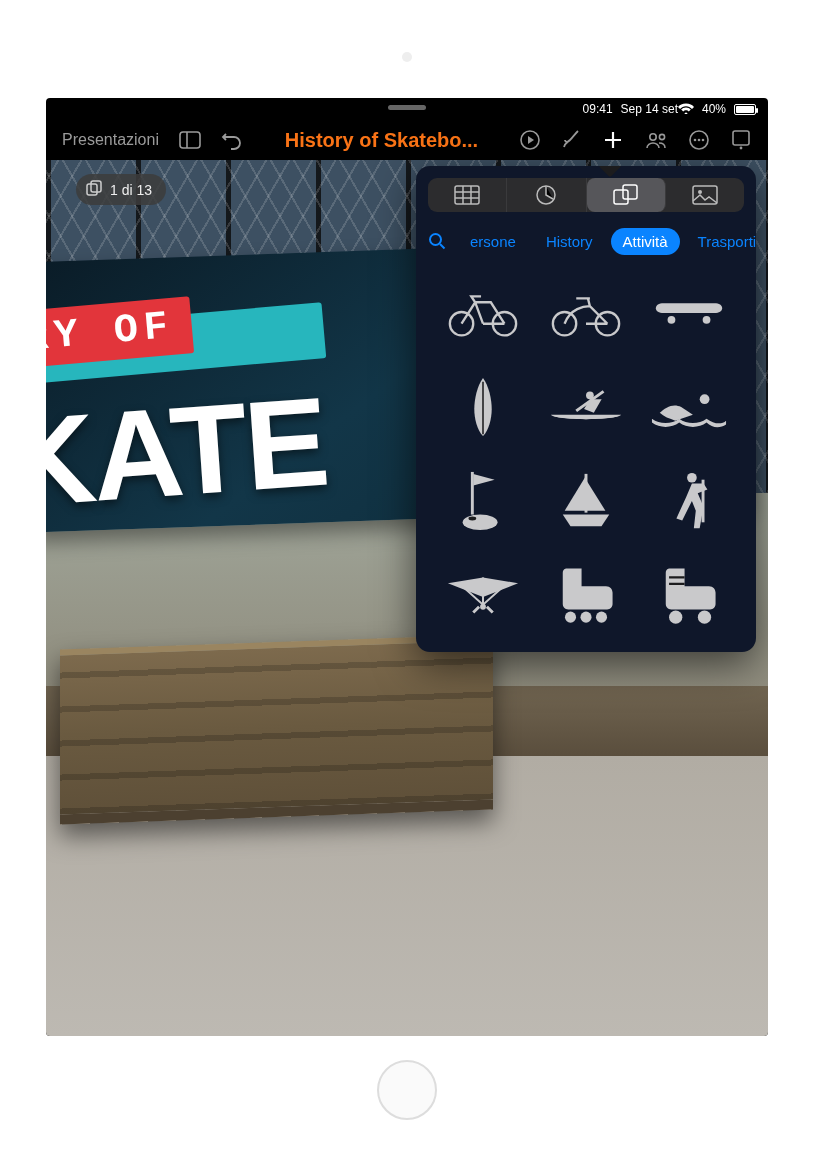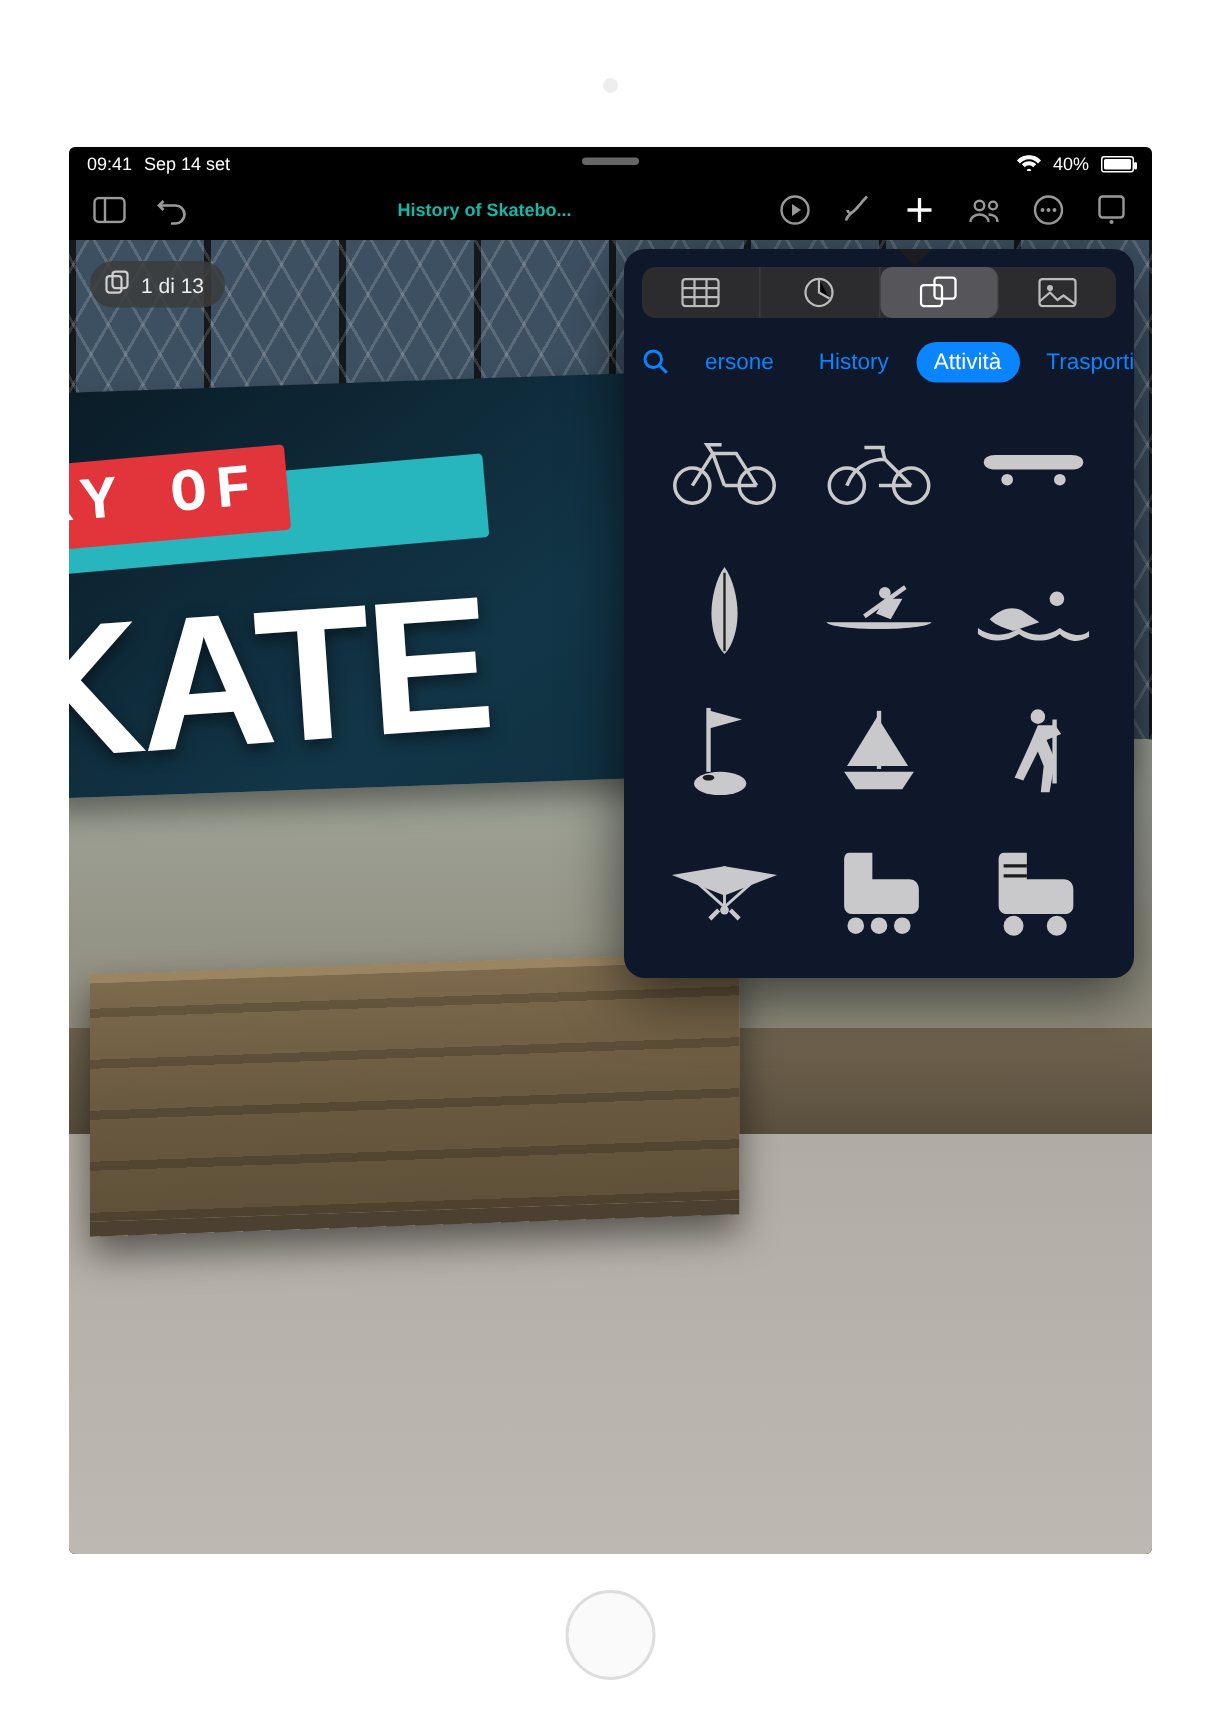--- a/index.html
+++ b/index.html
@@ -44,21 +44,21 @@
     background: #000;
   }
 
   
   .statusbar {
     position: absolute;
     top: 0; left: 0; right: 0;
     height: 22px;
     display: flex;
     align-items: center;
-    justify-content: space-between;
+    justify-content: flex-end;
     padding: 0 12px;
     color: #fff;
     font-size: 12px;
     font-weight: 500;
     z-index: 50;
   }
   .statusbar .left, .statusbar .right {
     display: flex; align-items: center; gap: 8px;
   }
   .multitask-pill {
@@ -83,22 +83,22 @@
   }
   .toolbar .btn {
     display: flex; align-items: center; justify-content: center;
     height: 40px;
     padding: 0 10px;
     color: #9a9a9a;
   }
   .toolbar .btn svg { display: block; }
   .toolbar .title {
     flex: 0 0 auto;
-    color: #14b8a6;
-    font-size: 12px;
+    color: #f97316;
+    font-size: 20px;
     font-weight: 600;
     margin: 0 8px;
   }
   .toolbar .sp { flex: 1; }
   .toolbar .btn.active { color: #fff; }
   .tb-text { font-size: 16px; }
 
   
   .slide {
     position: absolute;
@@ -173,21 +173,21 @@
   }
   .wood::before{
     content:"";
     position:absolute; inset:0;
     background: repeating-linear-gradient(0deg, rgba(0,0,0,0.18) 0 6px, transparent 6px 34px);
   }
 
   
   .counter {
     position: absolute;
-    top: 14px; left: 14px;
+    top: 14px; left: 30px;
     display: flex; align-items: center; gap: 8px;
     background: rgba(60,60,60,0.85);
     color: #eee;
     font-size: 14px;
     padding: 6px 14px 6px 10px;
     border-radius: 16px;
     z-index: 30;
     justify-content: center;
   }
   .counter svg { opacity: 0.9; }
@@ -300,20 +300,23 @@
         <span class="batt">
             <span class="body">
               <span class="fill"></span>
             </span>
           </span>
       </div>
     </div>
     <div class="multitask-pill"></div>
 
     <div class="toolbar">
+      <div class="btn tb-text">
+        <span>Presentazioni</span>
+      </div>
       <div class="btn">
         <svg width="22" height="18" viewBox="0 0 22 18">
             <rect x="1" y="1" width="20" height="16" rx="3" fill="none" stroke="currentColor" stroke-width="1.6"></rect>
             <line x1="8" y1="1" x2="8" y2="17" stroke="currentColor" stroke-width="1.6"></line>
           </svg>
       </div>
       <div class="btn">
         <svg width="22" height="20" viewBox="0 0 22 20">
             <path fill="none" stroke="currentColor" stroke-width="1.8" d="M5 4l-3 3 3 3M2 7h11a6 6 0 110 12h-3"></path>
           </svg>

